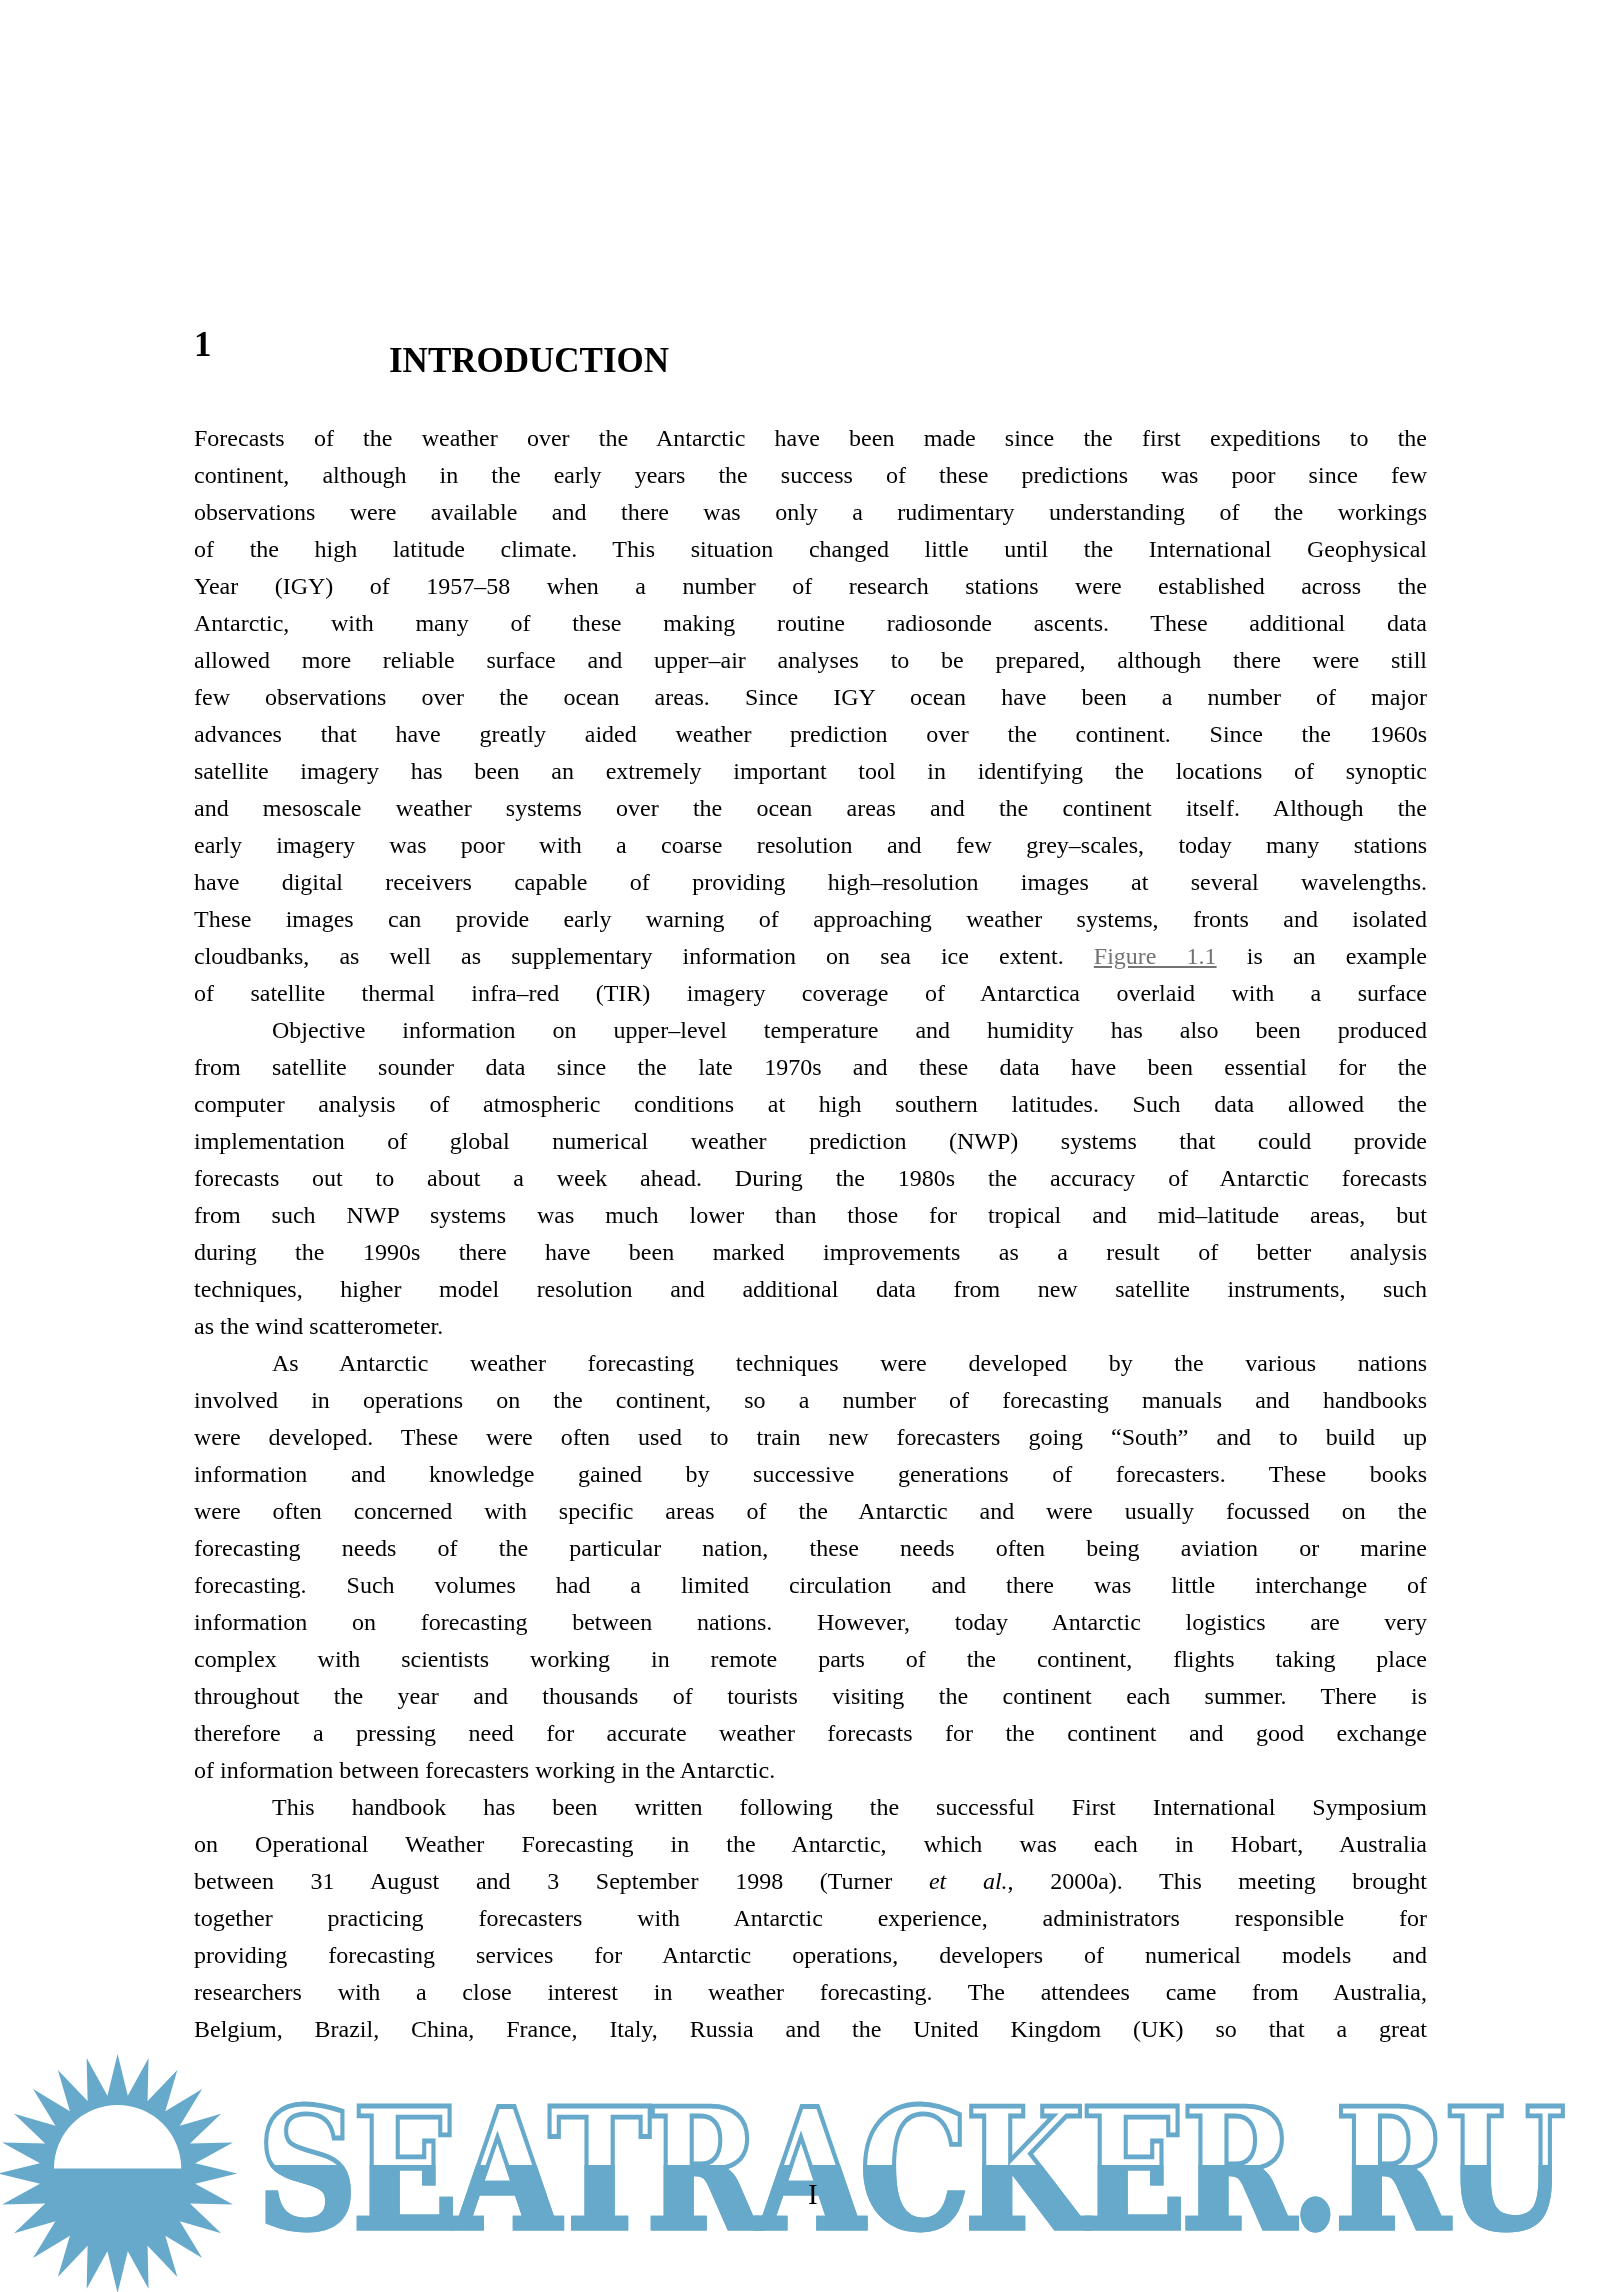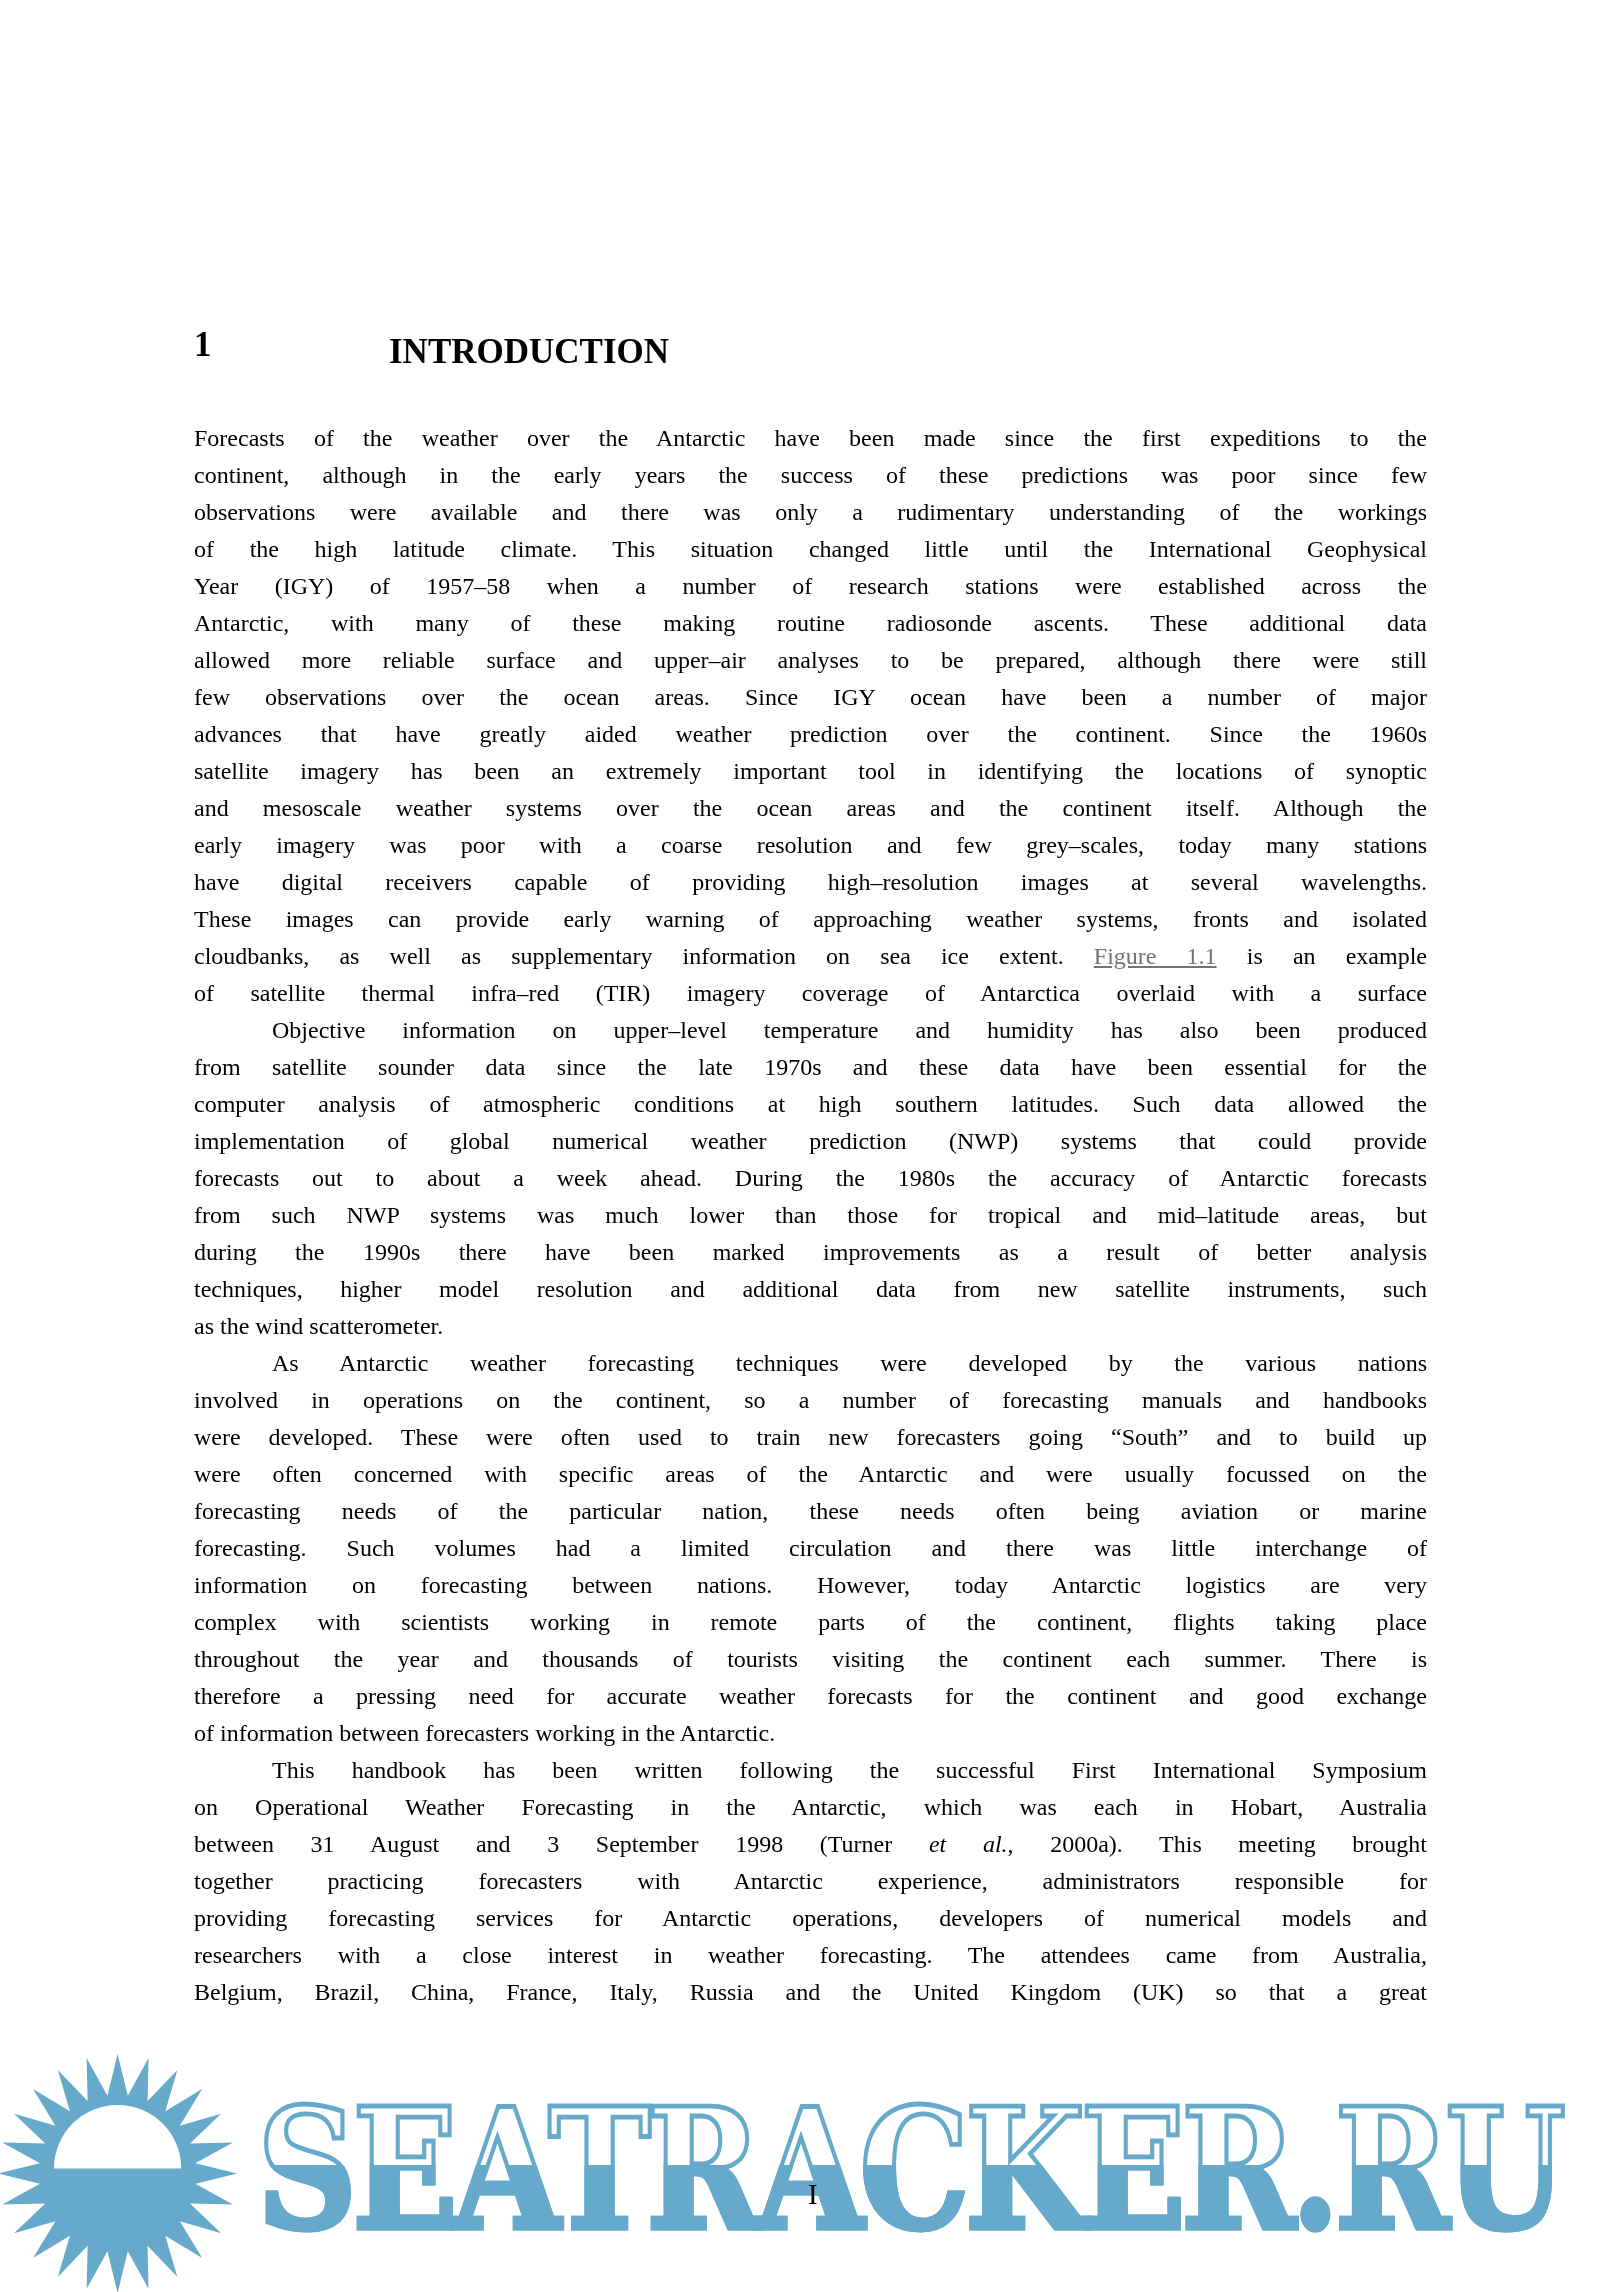--- a/index.html
+++ b/index.html
@@ -1,21 +1,21 @@
 <!DOCTYPE html>
 <html><head>
 <meta charset="utf-8">
 <style>
   html, body { margin:0; padding:0; background:#ffffff; }
   body { width:1620px; height:2293px; position:relative; overflow:hidden;
          font-family:"Liberation Serif", "DejaVu Serif", serif; color:#000; }
   .page { position:absolute; left:0; top:0; width:1620px; height:2293px; }
   .heading { position:absolute; top:323px; left:194px; font-weight:bold; font-size:35px; line-height:43px; }
   .heading .num { position:absolute; left:0; top:0; }
-  .heading .title { position:absolute; left:195px; top:7px; white-space:nowrap; }
+  .heading .title { position:absolute; left:195px; top:16px; white-space:nowrap; }
   .body { position:absolute; left:194px; top:420px; width:1233px; font-size:24px; line-height:37px; }
   .line { display:block; height:37px; text-align:justify; text-align-last:justify; white-space:nowrap; overflow:visible; }
   .line.last { text-align-last:left; }
   .line.indent { padding-left:78px; }
   a.link { color:#737373; text-decoration:underline; }
   i { font-style:italic; }
   .watermark { position:absolute; left:0; top:2053px; width:1620px; height:239px; }
   .wm-text { position:absolute; left:257px; top:2096px; font-family:"DejaVu Serif", "Liberation Serif", serif;
              font-weight:bold; font-size:167px; line-height:147px; letter-spacing:-5.9px; white-space:nowrap;
              color:transparent; -webkit-text-stroke:4.9px #67a9cb;
@@ -60,20 +60,21 @@
         <span class="line">forecasts out to about a week ahead. During the 1980s the accuracy of Antarctic forecasts</span>
         <span class="line">from such NWP systems was much lower than those for tropical and mid–latitude areas, but</span>
         <span class="line">during the 1990s there have been marked improvements as a result of better analysis</span>
         <span class="line">techniques, higher model resolution and additional data from new satellite instruments, such</span>
         <span class="line last">as the wind scatterometer.</span>
       </div>
       <div>
         <span class="line indent">As Antarctic weather forecasting techniques were developed by the various nations</span>
         <span class="line">involved in operations on the continent, so a number of forecasting manuals and handbooks</span>
         <span class="line">were developed. These were often used to train new forecasters going “South” and to build up</span>
+        <span class="line">information and knowledge gained by successive generations of forecasters. These books</span>
         <span class="line">were often concerned with specific areas of the Antarctic and were usually focussed on the</span>
         <span class="line">forecasting needs of the particular nation, these needs often being aviation or marine</span>
         <span class="line">forecasting. Such volumes had a limited circulation and there was little interchange of</span>
         <span class="line">information on forecasting between nations. However, today Antarctic logistics are very</span>
         <span class="line">complex with scientists working in remote parts of the continent, flights taking place</span>
         <span class="line">throughout the year and thousands of tourists visiting the continent each summer. There is</span>
         <span class="line">therefore a pressing need for accurate weather forecasts for the continent and good exchange</span>
         <span class="line last">of information between forecasters working in the Antarctic.</span>
       </div>
       <div>

